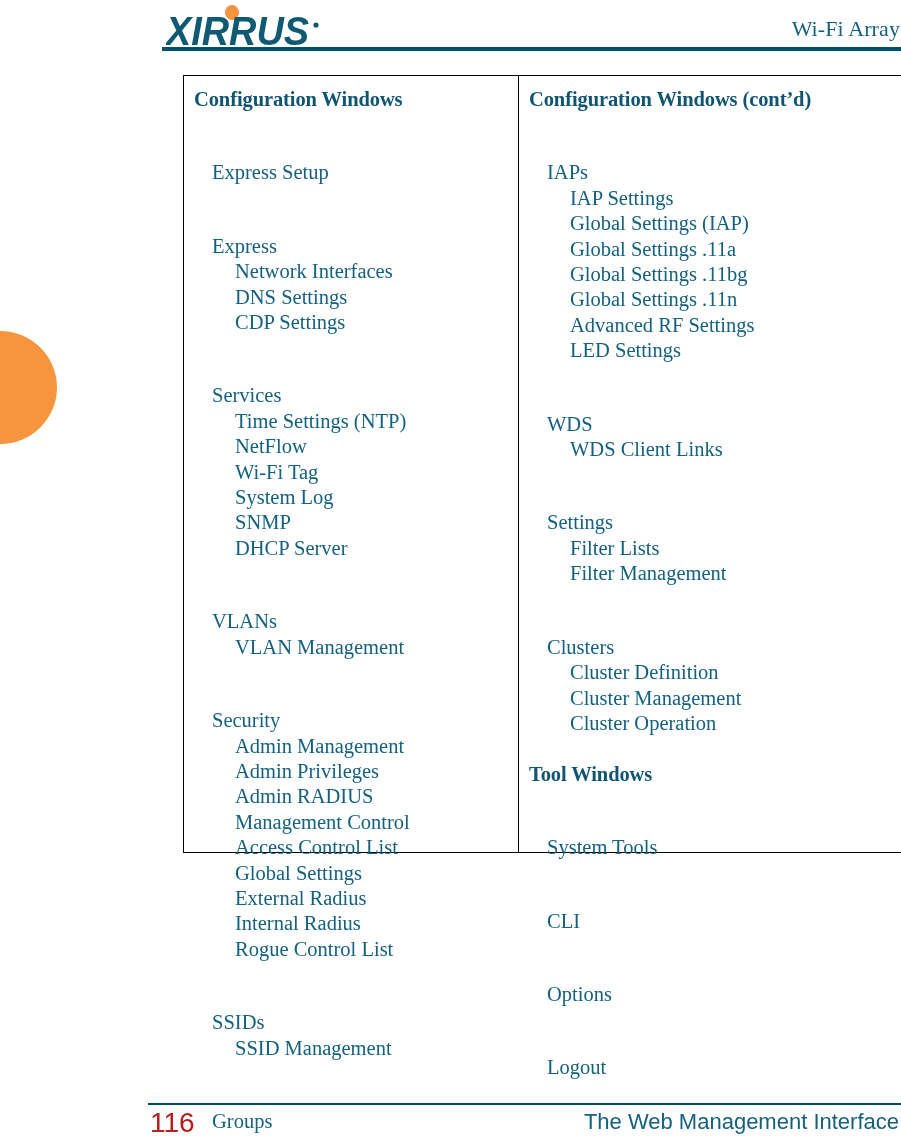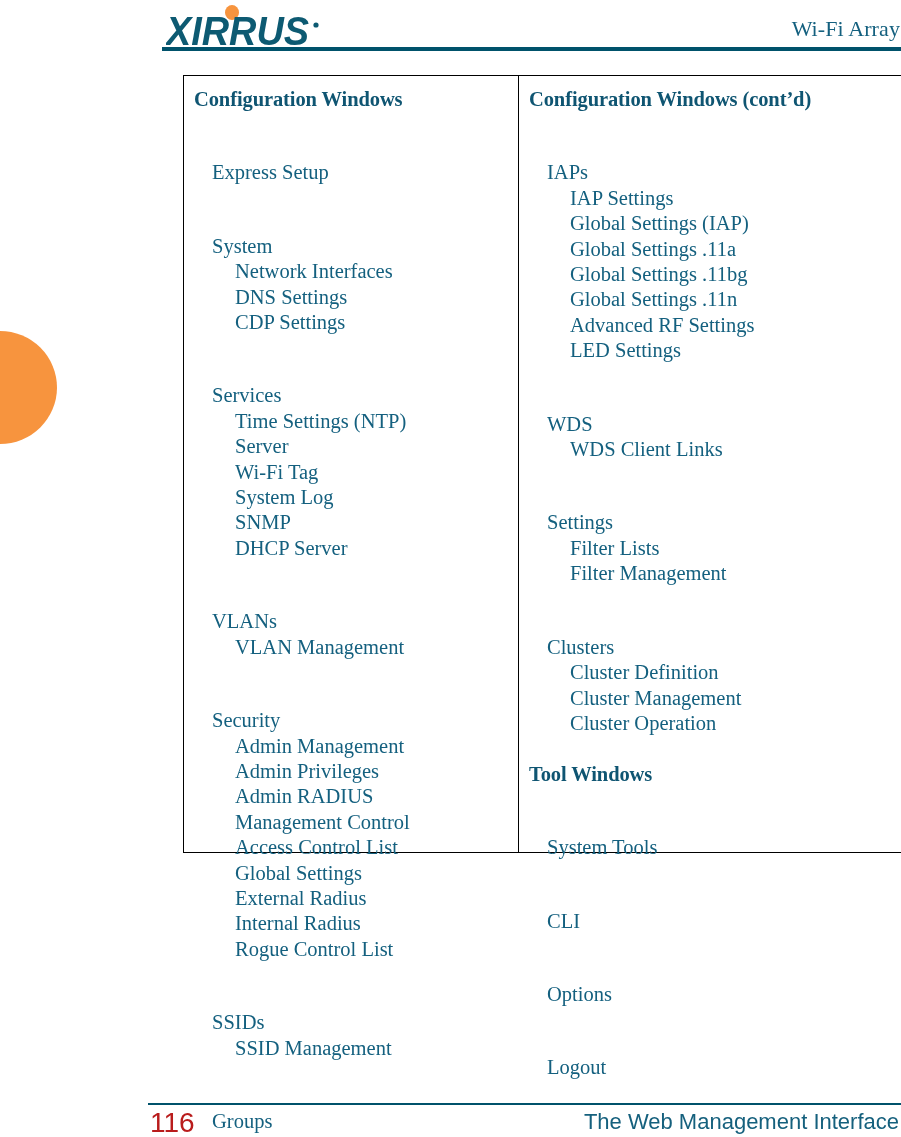--- a/index.html
+++ b/index.html
@@ -157,27 +157,27 @@
   <div id="header-title">Wi-Fi Array</div>
   <div id="header-rule"></div>
 </div>
 
 <div id="side-tab"></div>
 
 <div id="toc-box">
   <div class="toc-col" id="toc-col-left">
       <div class="toc-line lvl0">Configuration Windows</div>
       <div class="toc-line lvl1">Express Setup</div>
-      <div class="toc-line lvl1">System</div>
+      <div class="toc-line lvl1">Express</div>
       <div class="toc-line lvl2">Network Interfaces</div>
       <div class="toc-line lvl2">DNS Settings</div>
       <div class="toc-line lvl2">CDP Settings</div>
       <div class="toc-line lvl1">Services</div>
       <div class="toc-line lvl2">Time Settings (NTP)</div>
-      <div class="toc-line lvl2">Server</div>
+      <div class="toc-line lvl2">NetFlow</div>
       <div class="toc-line lvl2">Wi-Fi Tag</div>
       <div class="toc-line lvl2">System Log</div>
       <div class="toc-line lvl2">SNMP</div>
       <div class="toc-line lvl2">DHCP Server</div>
       <div class="toc-line lvl1">VLANs</div>
       <div class="toc-line lvl2">VLAN Management</div>
       <div class="toc-line lvl1">Security</div>
       <div class="toc-line lvl2">Admin Management</div>
       <div class="toc-line lvl2">Admin Privileges</div>
       <div class="toc-line lvl2">Admin RADIUS</div>

